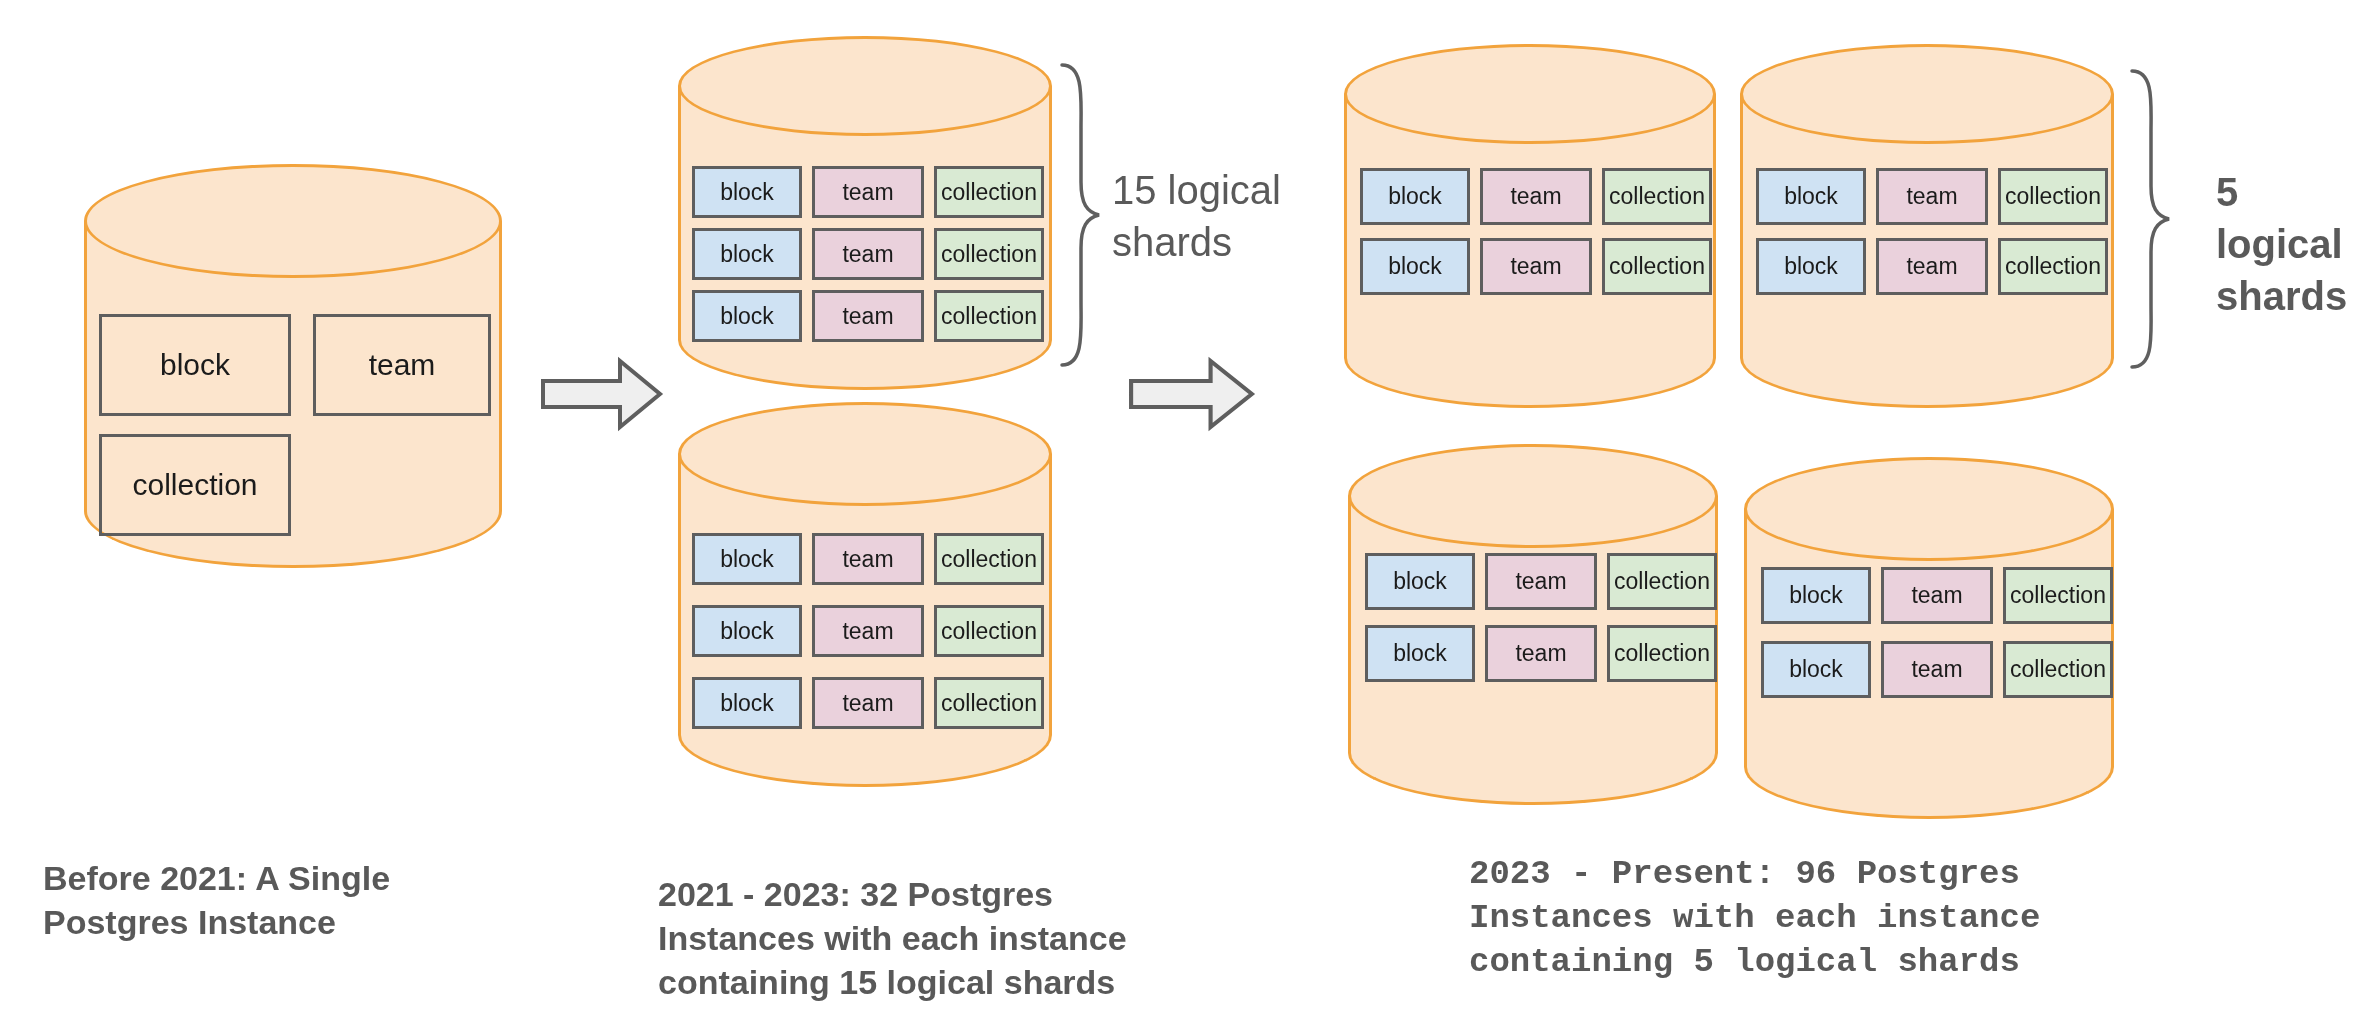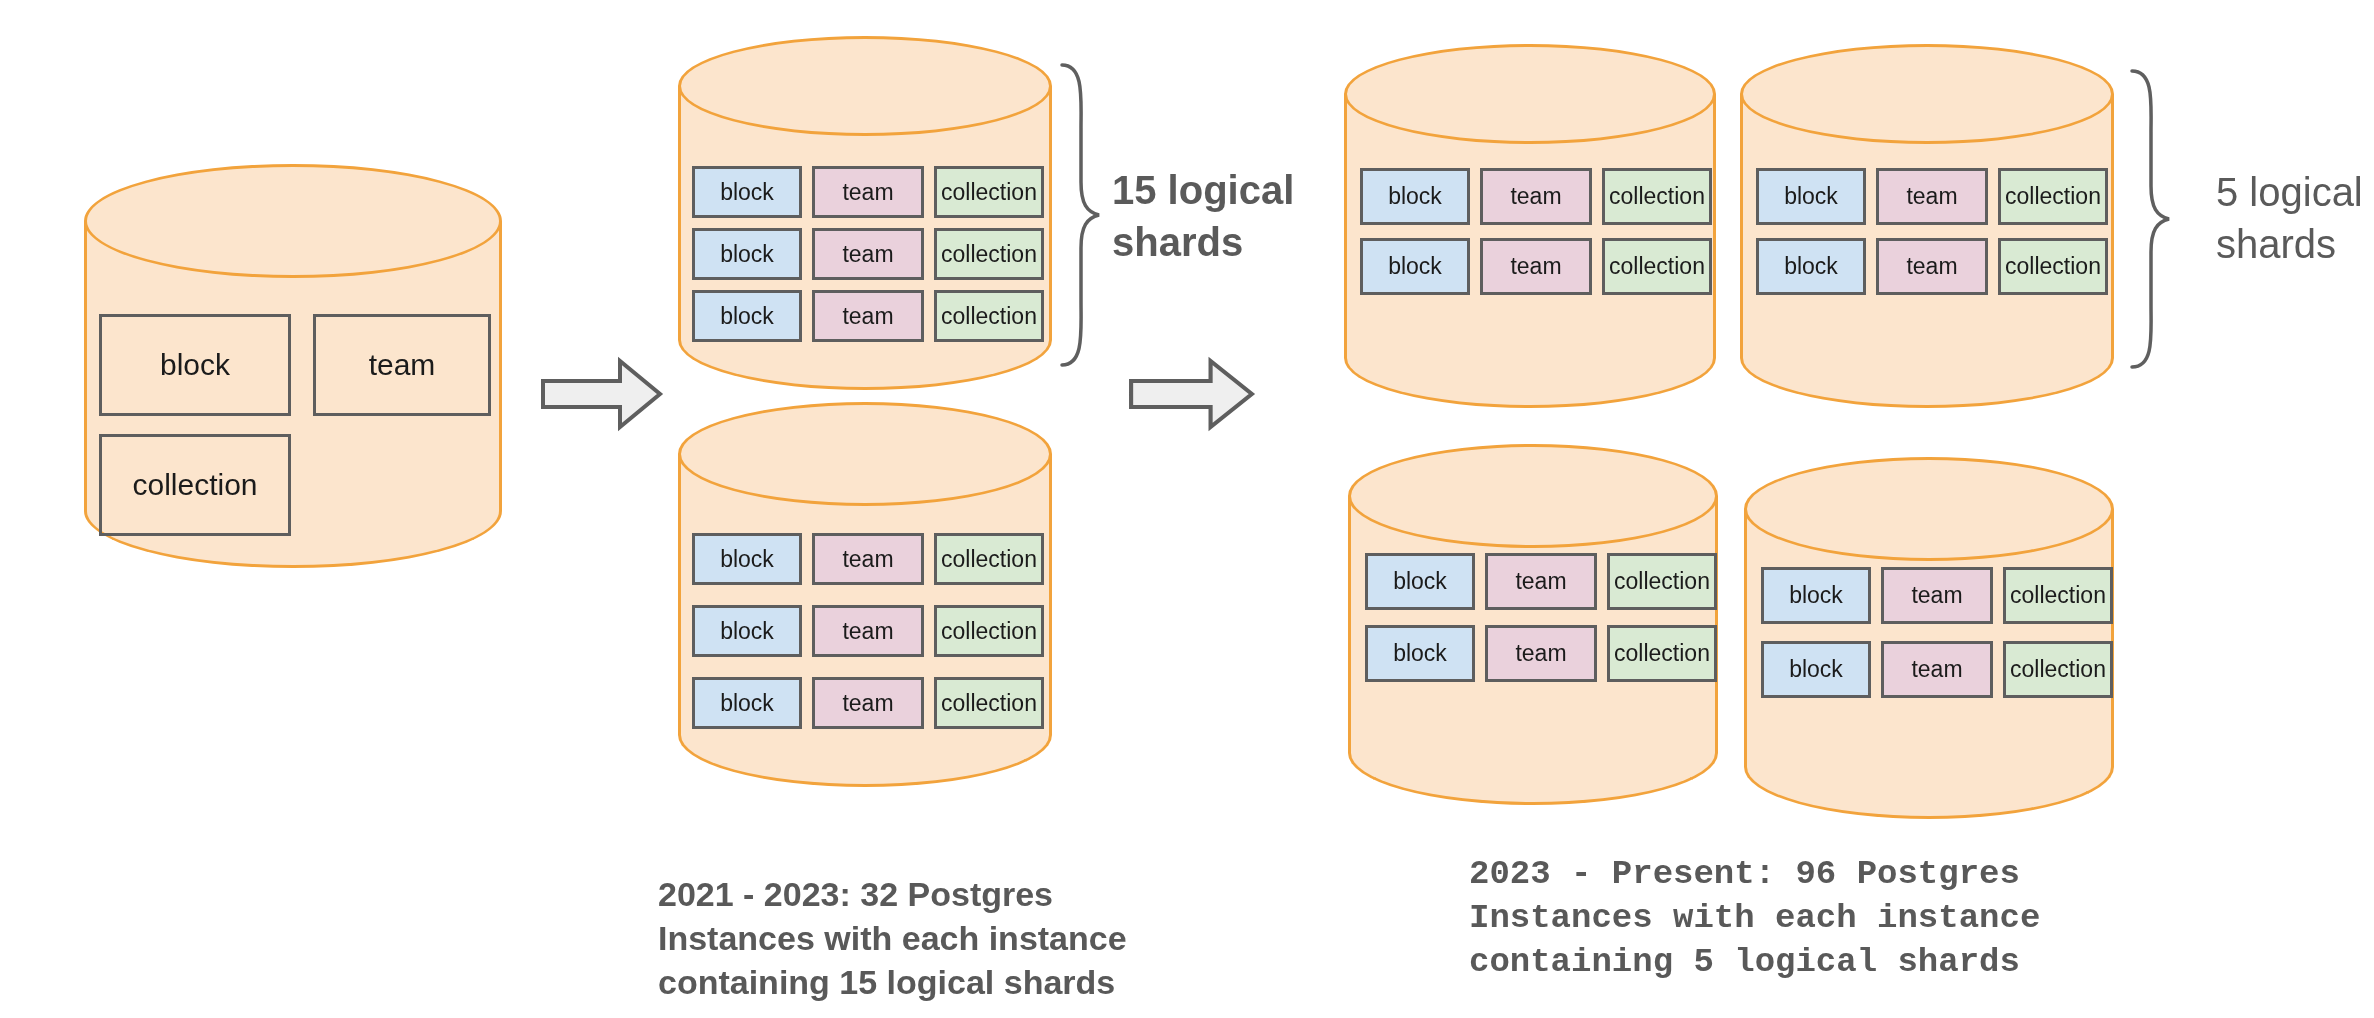--- a/index.html
+++ b/index.html
@@ -129,21 +129,21 @@
           <div class="chip collection">collection</div>
         </div>
       </div>
   </div>
 
   <div class="brace" style="left:1054px;top:62px;width:50px;height:306px;">
     <svg width="50" height="306" viewBox="0 0 50 306">
       <path d="M8,3 C30,3 27,36 27,66 L27,120 C27,142 33,150 45,153 C33,156 27,164 27,186 L27,240 C27,270 30,303 8,303"></path>
     </svg>
   </div>
-  <div class="annotation" style="left:1112px;top:164px;font-weight:bold;">15 logical
+  <div class="annotation" style="left:1112px;top:164px;">15 logical
 shards</div>
 
   <div class="arrow" style="left:1128px;top:356px;width:128px;height:76px;">
     <svg width="128" height="76" viewBox="0 0 124 76" preserveAspectRatio="none">
       <polygon points="3,25 80,25 80,5 120,38 80,71 80,51 3,51"></polygon>
     </svg>
   </div>
 
   <div class="cyl r50" style="left:1344px;top:94px;width:372px;height:314px;">
     <div class="cyl-cap" style="top:-50px;height:100px;"></div>
@@ -207,23 +207,25 @@
           <div class="chip collection">collection</div>
         </div>
       </div>
   </div>
 
   <div class="brace" style="left:2124px;top:68px;width:50px;height:302px;">
     <svg width="50" height="302" viewBox="0 0 50 302">
       <path d="M8,3 C30,3 27,35 27,64 L27,118 C27,140 33,148 45,151 C33,154 27,162 27,184 L27,238 C27,268 30,299 8,299"></path>
     </svg>
   </div>
-  <div class="annotation" style="left:2216px;top:166px;">5 logical
+  <div class="annotation" style="left:2216px;top:166px;font-weight:bold;">5 logical
 shards</div>
 
+  <div class="caption" style="left:43px;top:856px;">Before 2021: A Single
+Postgres Instance</div>
   <div class="caption" style="left:658px;top:872px;">2021 - 2023: 32 Postgres
 Instances with each instance
 containing 15 logical shards</div>
   <div class="caption" style="left:1469px;top:852px;font-family:Liberation Mono, monospace;">2023 - Present: 96 Postgres
 Instances with each instance
 containing 5 logical shards</div>
 
 </div>
 
 </body></html>

